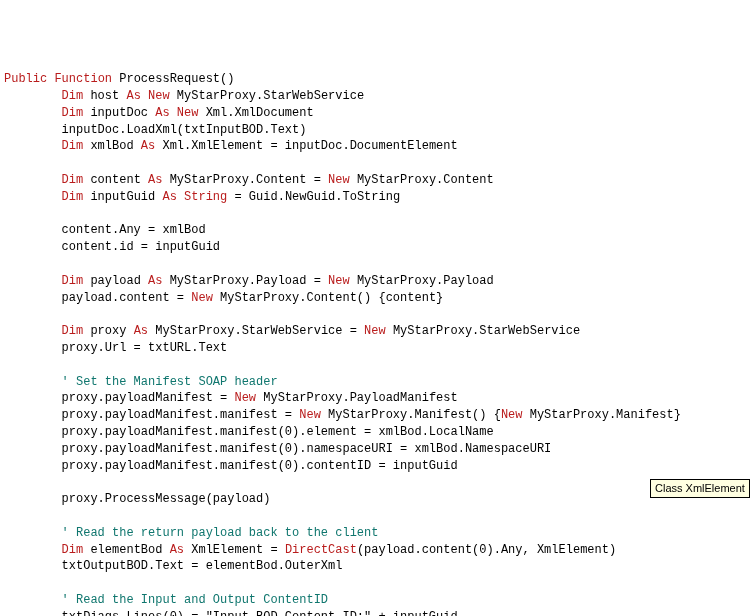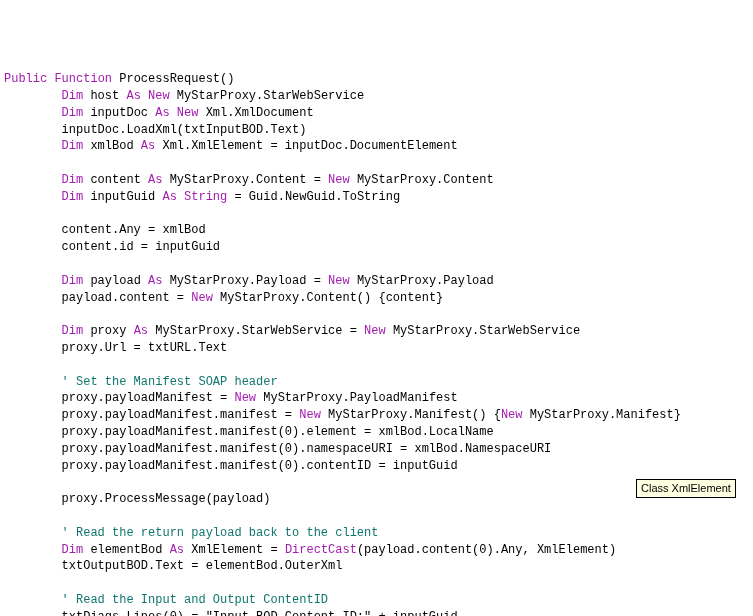--- a/index.html
+++ b/index.html
@@ -6,37 +6,37 @@
       margin: 0;
       padding: 4px;
       font-family: 'Courier New', monospace;
       font-size: 12px;
       background: #ffffff;
       color: #000000;
       line-height: 1.4;
       white-space: pre;
       position: relative;
     }
-    .kw { color: #a21caf; }
+    .kw { color: #b91c1c; }
     .cm { color: #0f766e; }
     .tooltip {
       position: absolute;
       background: #ffffe1;
       border: 1px solid #000000;
       padding: 1px 4px;
       font-family: 'Tahoma', sans-serif;
       font-size: 11px;
       color: #000000;
       white-space: nowrap;
     }
     .line { display: block; }
   </style>
 </head>
 <body>
 
 
 
 <div><span class="line"><span class="kw">Public</span> <span class="kw">Function</span><span> ProcessRequest()</span></span><span class="line"><span>        </span><span class="kw">Dim</span><span> host </span><span class="kw">As</span><span> </span><span class="kw">New</span><span> MyStarProxy.StarWebService</span></span><span class="line"><span>        </span><span class="kw">Dim</span><span> inputDoc </span><span class="kw">As</span><span> </span><span class="kw">New</span><span> Xml.XmlDocument</span></span><span class="line">        inputDoc.LoadXml(txtInputBOD.Text)</span><span class="line"><span>        </span><span class="kw">Dim</span><span> xmlBod </span><span class="kw">As</span><span> Xml.XmlElement = inputDoc.DocumentElement</span></span><span class="line"> </span><span class="line"><span>        </span><span class="kw">Dim</span><span> content </span><span class="kw">As</span><span> MyStarProxy.Content = </span><span class="kw">New</span><span> MyStarProxy.Content</span></span><span class="line"><span>        </span><span class="kw">Dim</span><span> inputGuid </span><span class="kw">As</span><span> </span><span class="kw">String</span><span> = Guid.NewGuid.ToString</span></span><span class="line"> </span><span class="line">        content.Any = xmlBod</span><span class="line">        content.id = inputGuid</span><span class="line"> </span><span class="line"><span>        </span><span class="kw">Dim</span><span> payload </span><span class="kw">As</span><span> MyStarProxy.Payload = </span><span class="kw">New</span><span> MyStarProxy.Payload</span></span><span class="line"><span>        payload.content = </span><span class="kw">New</span><span> MyStarProxy.Content() {content}</span></span><span class="line"> </span><span class="line"><span>        </span><span class="kw">Dim</span><span> proxy </span><span class="kw">As</span><span> MyStarProxy.StarWebService = </span><span class="kw">New</span><span> MyStarProxy.StarWebService</span></span><span class="line">        proxy.Url = txtURL.Text</span><span class="line"> </span><span class="line"><span>        </span><span class="cm">' Set the Manifest SOAP header</span></span><span class="line"><span>        proxy.payloadManifest = </span><span class="kw">New</span><span> MyStarProxy.PayloadManifest</span></span><span class="line"><span>        proxy.payloadManifest.manifest = </span><span class="kw">New</span><span> MyStarProxy.Manifest() {</span><span class="kw">New</span><span> MyStarProxy.Manifest}</span></span><span class="line">        proxy.payloadManifest.manifest(0).element = xmlBod.LocalName</span><span class="line">        proxy.payloadManifest.manifest(0).namespaceURI = xmlBod.NamespaceURI</span><span class="line">        proxy.payloadManifest.manifest(0).contentID = inputGuid</span><span class="line"> </span><span class="line">        proxy.ProcessMessage(payload)</span><span class="line"> </span><span class="line"><span>        </span><span class="cm">' Read the return payload back to the client</span></span><span class="line"><span>        </span><span class="kw">Dim</span><span> elementBod </span><span class="kw">As</span><span> XmlElement = </span><span class="kw">DirectCast</span><span>(payload.content(0).Any, XmlElement)</span></span><span class="line">        txtOutputBOD.Text = elementBod.OuterXml</span><span class="line"> </span><span class="line"><span>        </span><span class="cm">' Read the Input and Output ContentID</span></span><span class="line">        txtDiags.Lines(0) = "Input BOD Content ID:" + inputGuid</span></div>
 
-<div class="tooltip" style="top:479px;left:636px;">Class XmlElement</div>
+<div class="tooltip" style="top:479px;left:650px;">Class XmlElement</div>
 
 
 
 
 </body></html>

